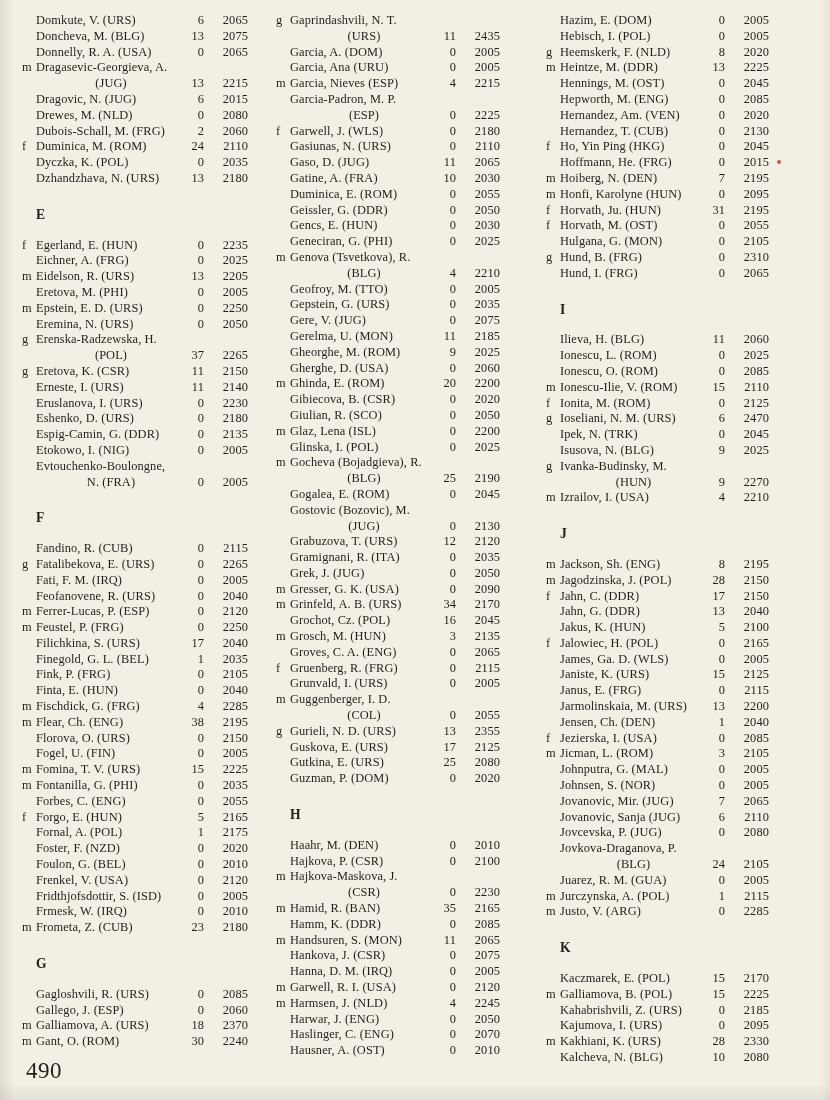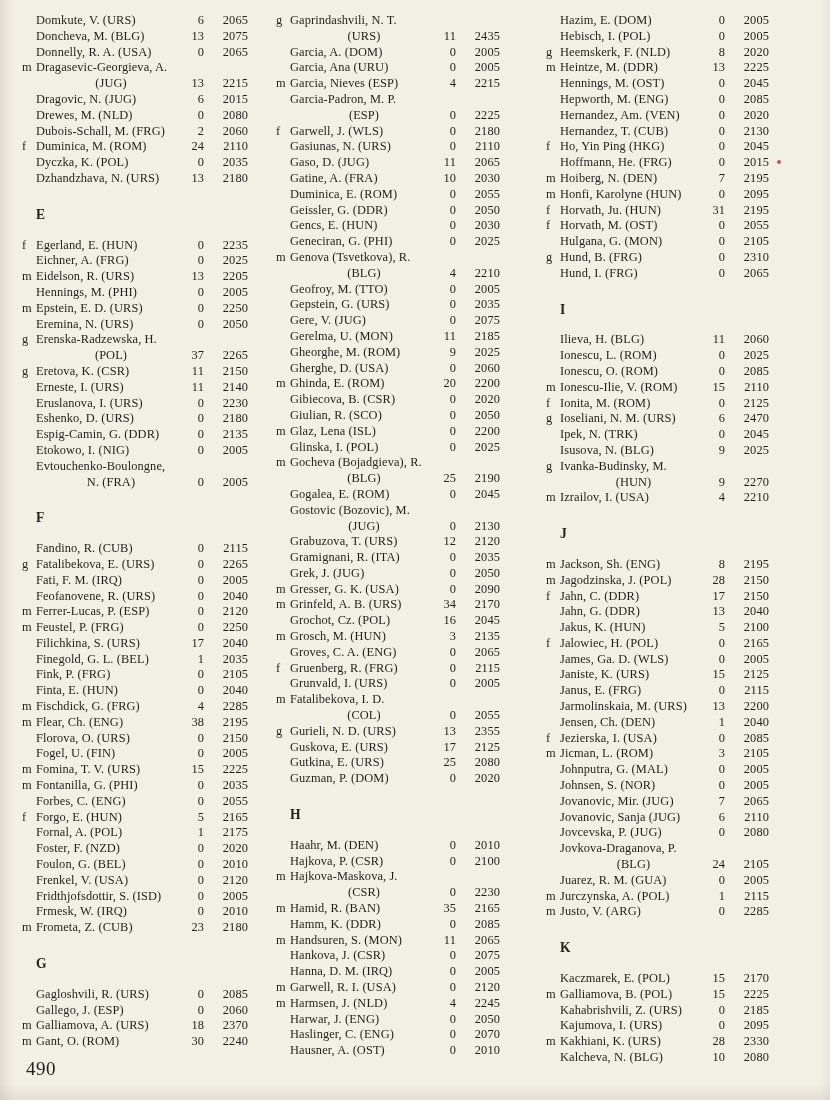--- a/index.html
+++ b/index.html
@@ -22,21 +22,21 @@
   #col1{left:22px;width:226px;}
   #col2{left:276px;width:224px;}
   #col3{left:530px;width:223px;margin-left:16px;}
   .row{display:flex;height:15.8px;line-height:15.8px;font-size:12.4px;white-space:nowrap;letter-spacing:.1px;}
   .pf{flex:none;width:14px;}
   .nm{flex:1 1 0;min-width:0;overflow:visible;}
   .nm.cont{padding-left:12px;text-align:center;}
   .gm{flex:none;width:30px;text-align:right;}
   .rt{flex:none;width:44px;text-align:right;}
   .sec{font-weight:bold;font-size:13.6px;height:15.8px;line-height:15.8px;margin:20px 0 15px 14px;}
-  .pagenum{position:absolute;left:26px;top:1058px;font-size:19px;letter-spacing:.5px;}
+  .pagenum{position:absolute;left:26px;top:1058px;font-size:23px;letter-spacing:.5px;}
   .speck{position:absolute;left:777px;top:160px;width:4px;height:4px;border-radius:50%;background:#b3412e;opacity:.85;}
 </style>
 </head>
 <body>
 
 <div class="page">
   <div class="col" id="col1">
       <div class="row">
         <span class="pf"></span>
         <span class="nm">Domkute, V. (URS)</span>
@@ -117,21 +117,21 @@
         <span class="rt">2025</span>
       </div>
       <div class="row">
         <span class="pf">m</span>
         <span class="nm">Eidelson, R. (URS)</span>
         <span class="gm">13</span>
         <span class="rt">2205</span>
       </div>
       <div class="row">
         <span class="pf"></span>
-        <span class="nm">Hennings, M. (PHI)</span>
+        <span class="nm">Eretova, M. (PHI)</span>
         <span class="gm">0</span>
         <span class="rt">2005</span>
       </div>
       <div class="row">
         <span class="pf">m</span>
         <span class="nm">Epstein, E. D. (URS)</span>
         <span class="gm">0</span>
         <span class="rt">2250</span>
       </div>
       <div class="row">
@@ -631,21 +631,21 @@
         <span class="rt">2115</span>
       </div>
       <div class="row">
         <span class="pf"></span>
         <span class="nm">Grunvald, I. (URS)</span>
         <span class="gm">0</span>
         <span class="rt">2005</span>
       </div>
       <div class="row">
         <span class="pf">m</span>
-        <span class="nm">Fatalibekova, I. D.</span>
+        <span class="nm">Guggenberger, I. D.</span>
         <span class="gm"></span>
         <span class="rt"></span>
       </div>
       <div class="row">
         <span class="pf"></span>
         <span class="nm cont">(COL)</span>
         <span class="gm">0</span>
         <span class="rt">2055</span>
       </div>
       <div class="row">

